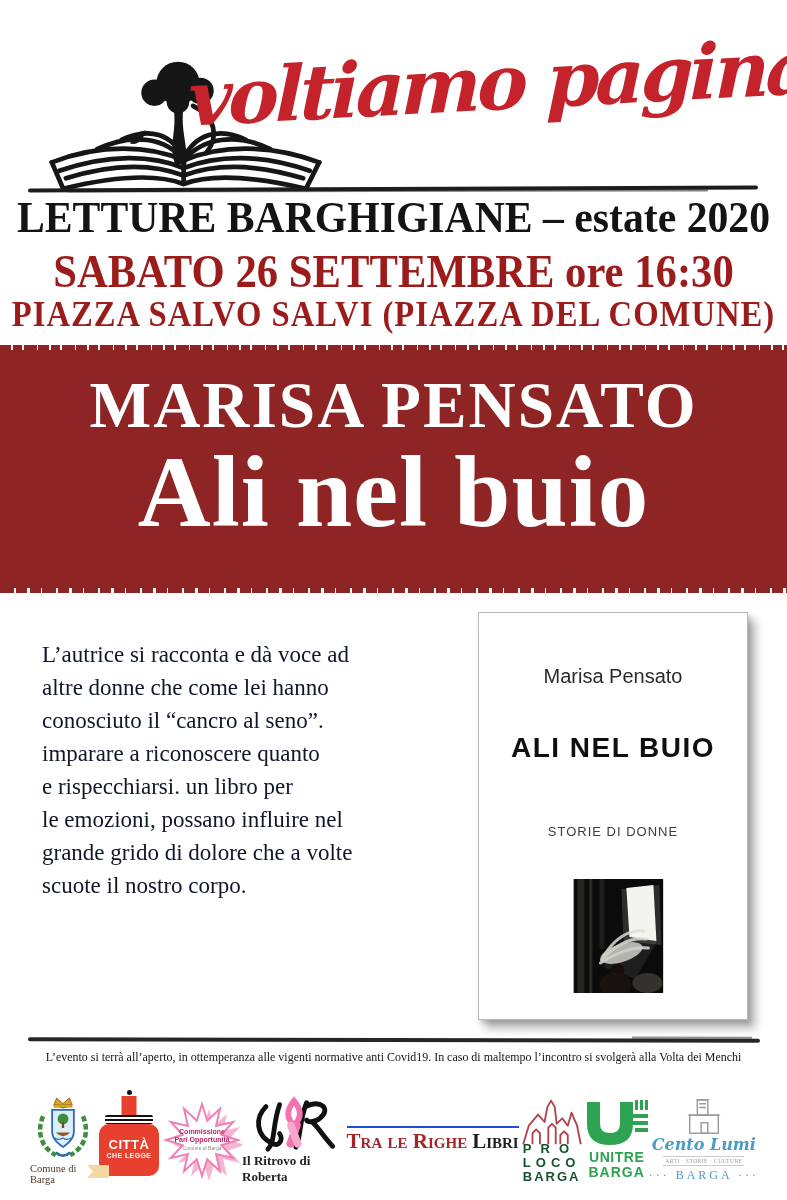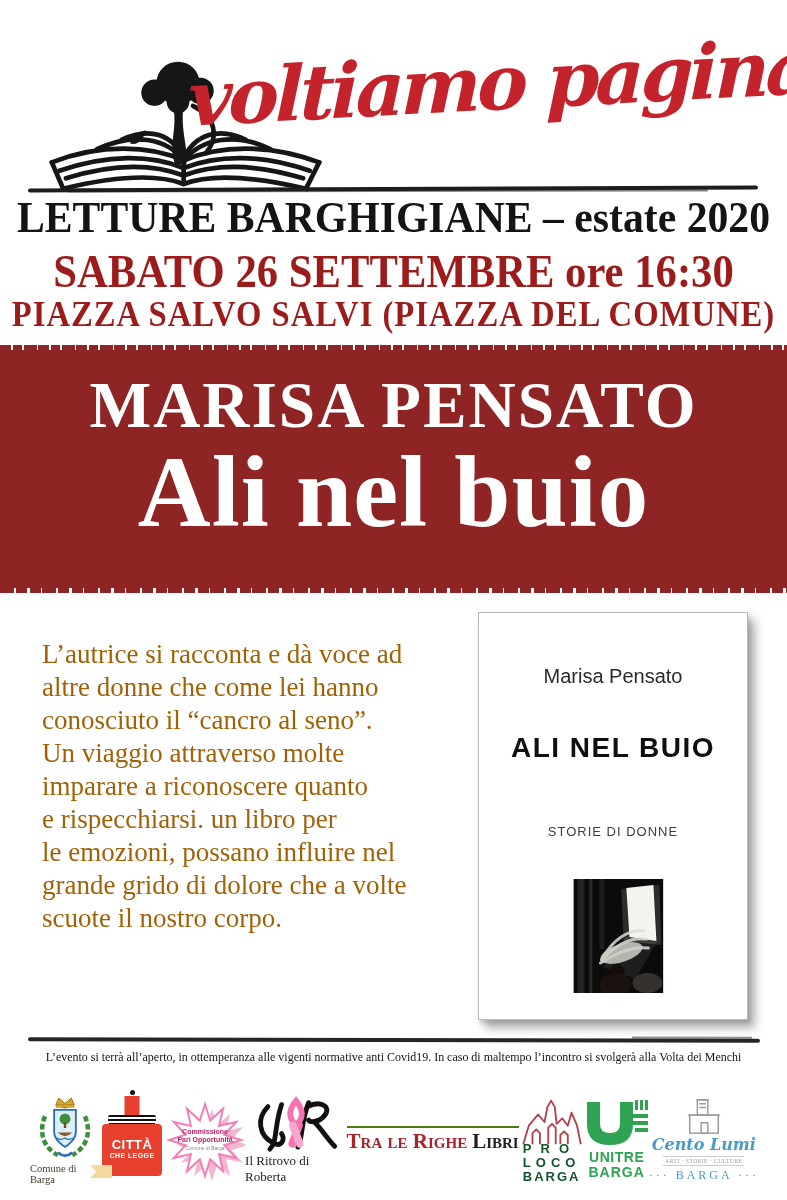--- a/index.html
+++ b/index.html
@@ -33,21 +33,21 @@
   .banner::after{content:"";position:absolute;bottom:-5px;left:0;right:0;height:5px;
     background:repeating-linear-gradient(90deg,#8e2424 0 14px,transparent 14px 16px,
       #8e2424 16px 27px,transparent 27px 30px,#8e2424 30px 41px,transparent 41px 42px);}
   .banner-author{margin-top:20px;text-align:center;white-space:nowrap;
     font-weight:700;font-size:66px;line-height:1.05;color:#fff;letter-spacing:2px;transform:scaleX(0.99);}
   .banner-title{text-align:center;white-space:nowrap;
     font-weight:700;font-size:101px;line-height:1.05;color:#fff;letter-spacing:1px;}
 
   
   .description{position:absolute;left:42px;top:638px;width:440px;
-    font-size:27px;line-height:33px;color:#a16207;}
+    font-size:23px;line-height:33px;color:#0f172a;}
   .description div{white-space:nowrap;}
 
   
   .book-cover{position:absolute;left:478px;top:612px;width:268px;height:406px;background:#fff;
     border:1px solid #b9b9b9;box-shadow:7px 8px 9px rgba(110,110,110,.55), 2px 3px 4px rgba(150,150,150,.4);
     font-family:"Liberation Sans",sans-serif;text-align:center;}
   .cover-author{margin-top:52px;font-size:20px;color:#2a2a2a;}
   .cover-title{margin-top:44px;font-size:28px;font-weight:700;letter-spacing:1.5px;color:#0f0f0f;}
   .cover-subtitle{margin-top:60px;font-size:13px;letter-spacing:1px;color:#3d3d3d;}
   .cover-photo{position:absolute;left:50%;top:266px;transform:translateX(-44%);width:90px;height:114px;}
@@ -59,45 +59,45 @@
     background:#262626;opacity:.5;}
   .disclaimer{position:absolute;left:0;right:0;top:1049px;text-align:center;white-space:nowrap;
     font-size:13px;color:#151515;transform:scaleX(0.92);}
 
   
   .sponsors{position:absolute;left:30px;right:28px;top:1082px;height:116px;
     display:flex;align-items:center;justify-content:space-between;}
   .sponsor{display:flex;flex-direction:column;align-items:center;justify-content:center;}
 
   .lg-caption{font-size:10.5px;color:#4a3b2c;margin-top:2px;}
-  .ritrovo-caption{font-size:13px;font-weight:400;color:#222;margin-top:0px;}
+  .ritrovo-caption{font-size:13px;font-weight:700;color:#222;margin-top:0px;}
 
   
   .ccl{position:relative;width:66px;height:92px;}
   .ccl-tower{position:absolute;top:2px;left:50%;transform:translateX(-50%);width:15px;height:19px;background:#e8402f;}
   .ccl-tower::after{content:"";position:absolute;top:-6px;left:50%;transform:translateX(-50%);
     width:5px;height:5px;border-radius:50%;background:#111;}
   .ccl-stripes{position:absolute;top:21px;left:9px;right:9px;height:9px;
     background:repeating-linear-gradient(180deg,#111 0 2px,#fff 2px 4px);border-radius:2px;}
   .ccl-book{position:absolute;top:30px;left:3px;right:3px;height:52px;background:#e8402f;
-    border-radius:4px;color:#fff;font-family:"Liberation Sans",sans-serif;}
+    border-radius:10px;color:#fff;font-family:"Liberation Sans",sans-serif;}
   .ccl-t1{margin-top:13px;font-size:13px;font-weight:700;letter-spacing:.5px;text-align:center;}
   .ccl-t2{font-size:7px;font-weight:700;text-align:center;letter-spacing:.4px;}
   .ccl-mark{position:absolute;left:-9px;bottom:8px;width:22px;height:13px;background:#f3d9a0;
     clip-path:polygon(0 0,100% 0,100% 100%,0 100%,28% 50%);}
 
   
   .cpo{position:relative;width:80px;height:84px;}
   .cpo-text{position:absolute;left:0;right:0;top:30px;text-align:center;
     font-family:"Liberation Sans",sans-serif;line-height:1.15;}
   .cpo-l1,.cpo-l2{font-size:7px;font-weight:700;color:#c21f66;}
   .cpo-sub{font-size:5px;color:#8a8a8a;margin-top:2px;}
 
   
-  .trale{border-top:2px solid #4d7c0f;padding-top:1px;white-space:nowrap;
+  .trale{border-top:2px solid #1d4ed8;padding-top:1px;white-space:nowrap;
     font-variant:small-caps;font-weight:700;font-size:21px;font-family:"Liberation Serif",serif;}
   .trale .red{color:#a6252b;}
   .trale .blk{color:#1f1f1f;margin-left:5px;}
 
   
   .proloco-txt{font-family:Liberation Sans, sans-serif;font-weight:900;color:#14532d;
     text-align:left;line-height:1.1;margin-top:-6px;}
   .proloco-txt .r1{font-size:13px;letter-spacing:9px;}
   .proloco-txt .r2{font-size:13px;letter-spacing:5px;}
   .proloco-txt .r3{font-size:13px;letter-spacing:2px;}
@@ -153,21 +153,20 @@
 
   <div class="banner">
     <div class="banner-author">MARISA PENSATO</div>
     <div class="banner-title">Ali nel buio</div>
   </div>
 
   <div class="description">
     <div>L’autrice si racconta e dà voce ad</div>
     <div>altre donne che come lei hanno</div>
     <div>conosciuto il “cancro al seno”.</div>
-    <div>Un viaggio attraverso molte</div>
     <div>imparare a riconoscere quanto</div>
     <div>e rispecchiarsi. un libro per</div>
     <div>le emozioni, possano influire nel</div>
     <div>grande grido di dolore che a volte</div>
     <div>scuote il nostro corpo.</div>
   </div>
 
   <div class="book-cover">
     <div class="cover-author">Marisa Pensato</div>
     <div class="cover-title">ALI NEL BUIO</div>

